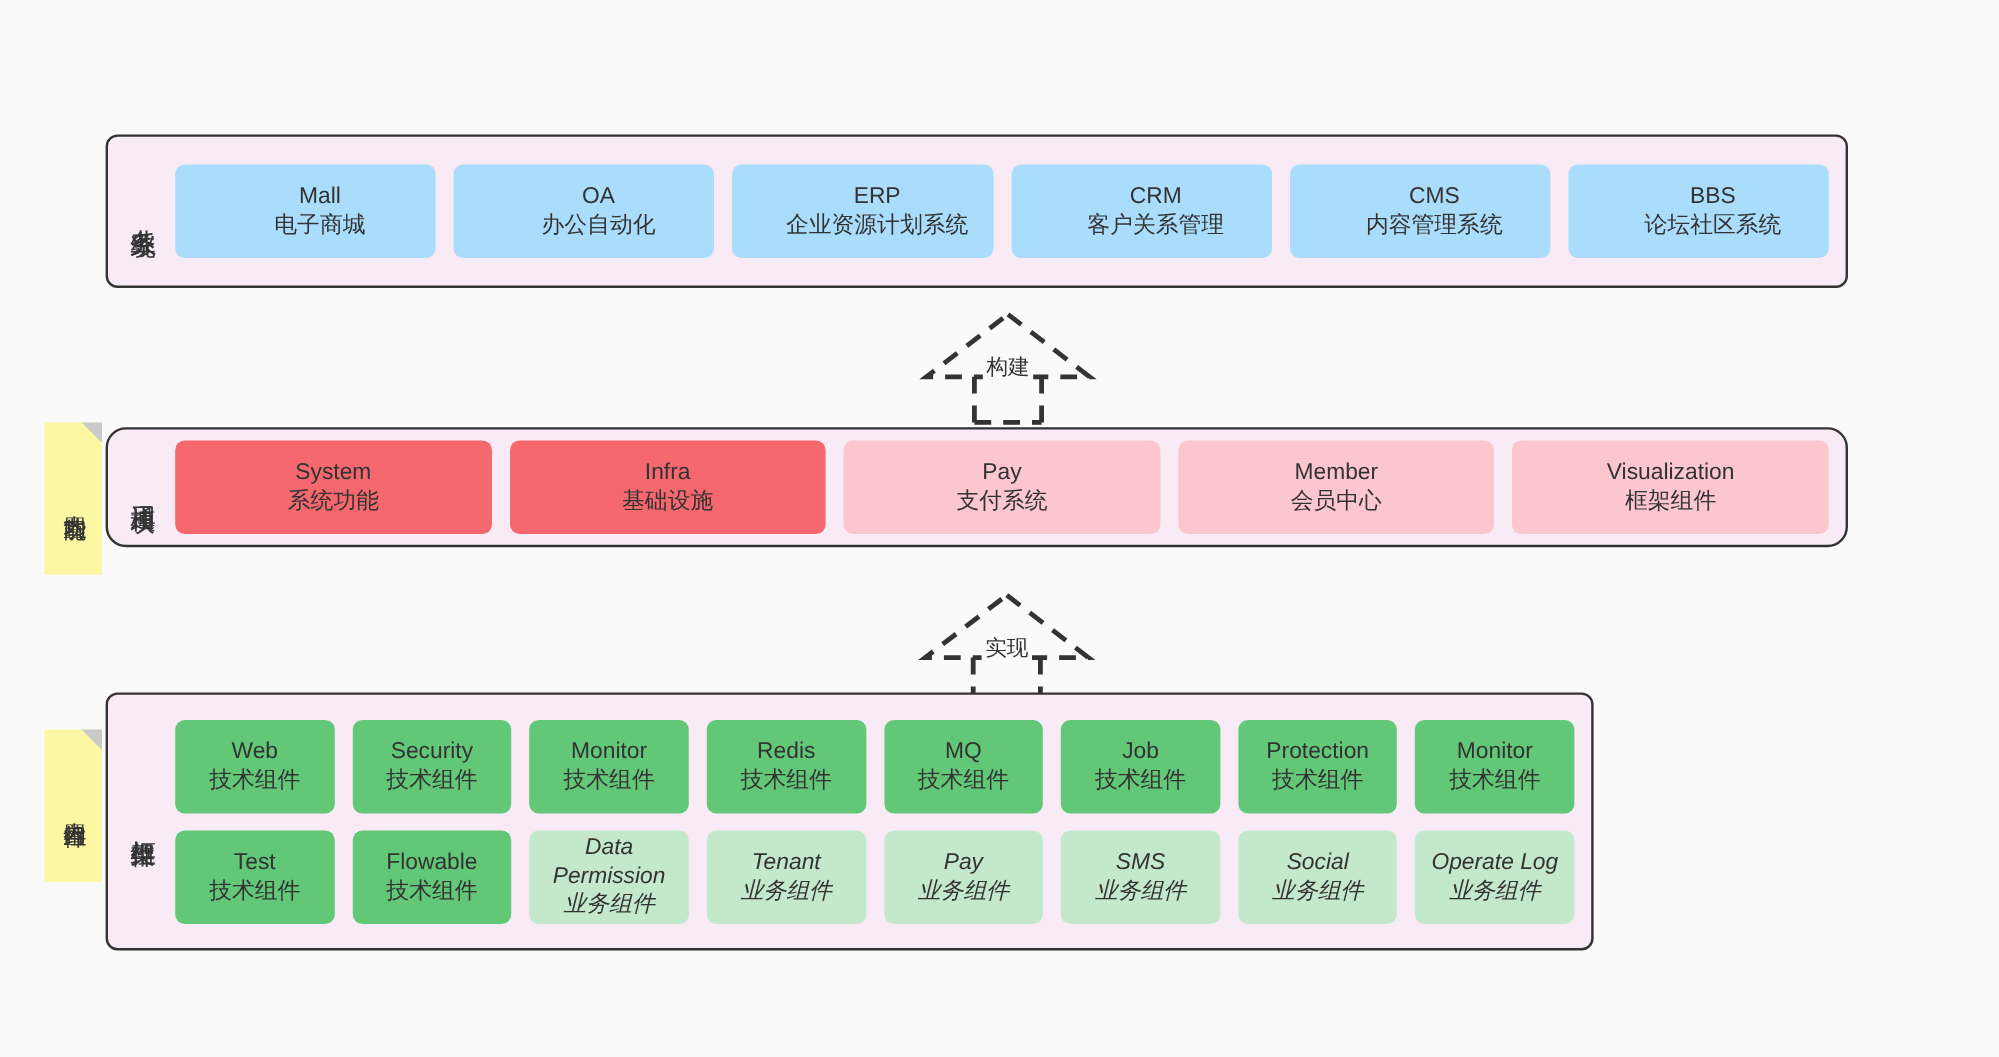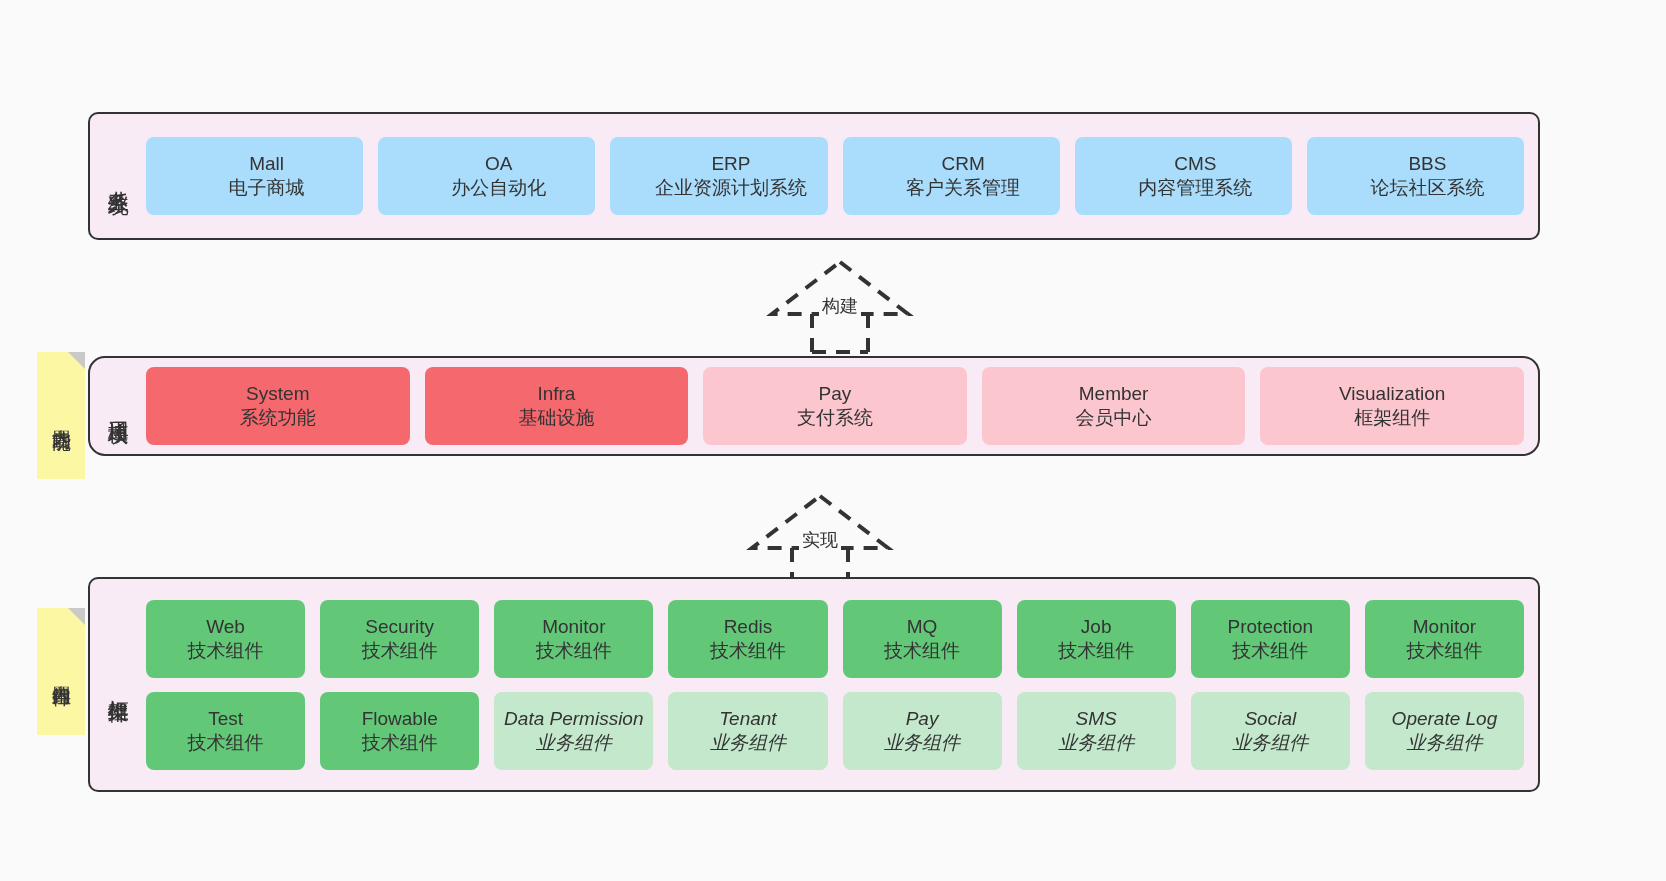--- a/index.html
+++ b/index.html
@@ -80,21 +80,21 @@
 
   .c-blue     { background: #aadcfb; padding-left: 28px; }
   .c-red      { background: #f4686e; }
   .c-pink     { background: #fbc6ce; }
   .c-green    { background: #62c878; }
   .c-lgreen   { background: #c3e8cc; font-style: italic; }
 
   
   #layer-business { left: 88px;  top: 112px; width: 1452px; height: 128px; }
   #layer-common   { left: 88px;  top: 356px; width: 1452px; height: 100px; border-radius: 17px; }
-  #layer-frame    { left: 88px;  top: 577px; width: 1452px; height: 215px; }
+  #layer-frame    { left: 88px;  top: 577px; width: 1240px; height: 215px; }
 
   #layer-business .card,
   #layer-common .card { height: 78px; }
   #layer-frame .card  { height: 78px; }
 
   
   .note {
     position: absolute;
     box-sizing: border-box;
     background: #fbf7a3;
@@ -132,21 +132,21 @@
     left: 50%;
     transform: translateX(-50%);
     top: 36px;
     background: #fafafa;
     padding: 0 3px;
     font-size: 18px;
     color: #333333;
     white-space: nowrap;
   }
   #conn-build   { left: 760px; top: 258px; }
-  #conn-realize { left: 740px; top: 492px; }
+  #conn-realize { left: 759px; top: 492px; }
 </style>
 </head>
 <body>
 
 <div id="stage">
 
   <div class="layer" id="layer-business">
     <div class="layer-title">业务系统</div>
     <div class="layer-body">
       <div class="row">

